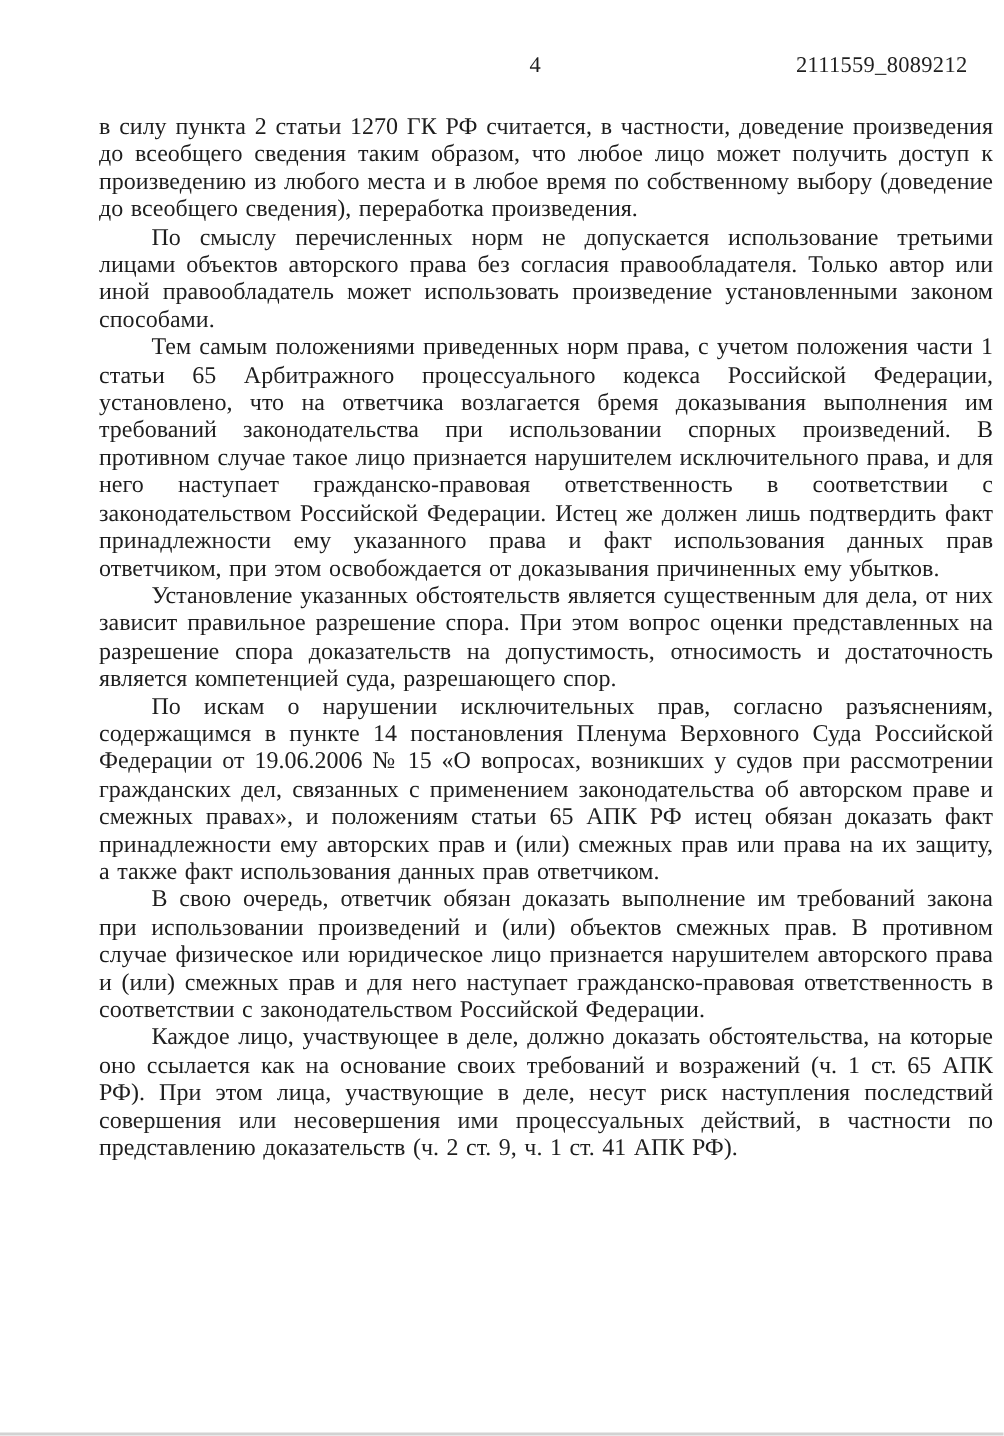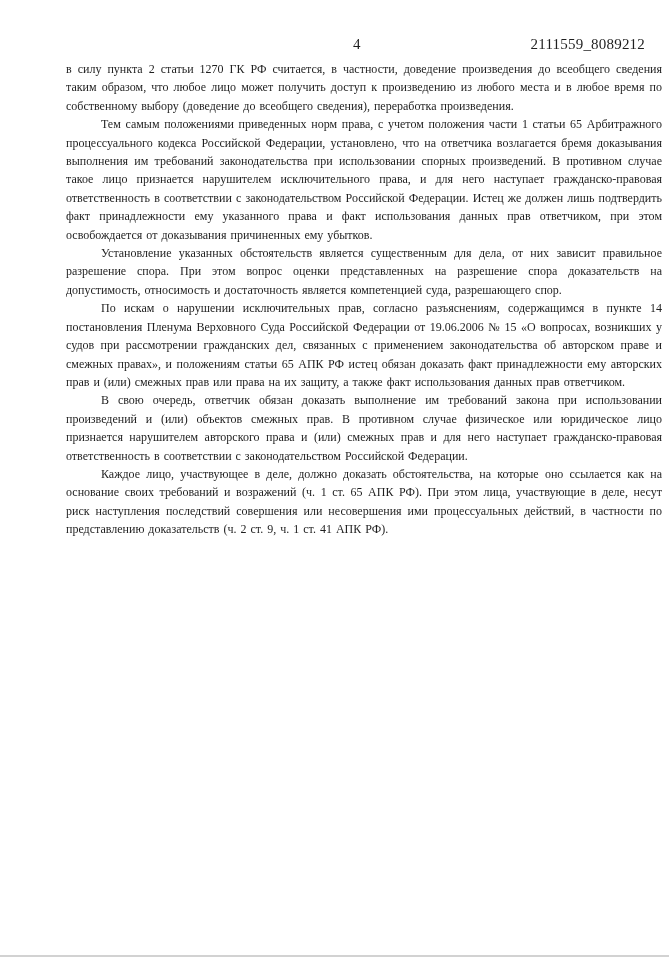--- a/index.html
+++ b/index.html
@@ -35,23 +35,23 @@
     top: 0;
   }
   .document-id {
     position: absolute;
     right: 16px;
     top: 0;
     letter-spacing: 0.2px;
     text-align: center;
   }
   .document-text {
-    margin: 6px 7px 0 66px;
+    margin: 22px 7px 0 66px;
     width: 596px;
-    font-size: 12px;
+    font-size: 16px;
     line-height: 18.4px;
     text-align: justify;
   }
   .document-text p {
     margin: 0;
     padding: 0;
     text-indent: 35px;
     word-spacing: 1px;
   }
   .document-text p:first-child {
@@ -69,20 +69,21 @@
 </head>
 <body>
 
 <div class="page">
   <div class="page-header">
     <span class="page-number">4</span>
     <span class="document-id">2111559_8089212</span>
   </div>
   <div class="document-text">
       <p>в силу пункта 2 статьи 1270 ГК РФ считается, в частности, доведение произведения до всеобщего сведения таким образом, что любое лицо может получить доступ к произведению из любого места и в любое время по собственному выбору (доведение до всеобщего сведения), переработка произведения.</p>
+      <p>По смыслу перечисленных норм не допускается использование третьими лицами объектов авторского права без согласия правообладателя. Только автор или иной правообладатель может использовать произведение установленными законом способами.</p>
       <p>Тем самым положениями приведенных норм права, с учетом положения части 1 статьи 65 Арбитражного процессуального кодекса Российской Федерации, установлено, что на ответчика возлагается бремя доказывания выполнения им требований законодательства при использовании спорных произведений. В противном случае такое лицо признается нарушителем исключительного права, и для него наступает гражданско-правовая ответственность в соответствии с законодательством Российской Федерации. Истец же должен лишь подтвердить факт принадлежности ему указанного права и факт использования данных прав ответчиком, при этом освобождается от доказывания причиненных ему убытков.</p>
       <p>Установление указанных обстоятельств является существенным для дела, от них зависит правильное разрешение спора. При этом вопрос оценки представленных на разрешение спора доказательств на допустимость, относимость и достаточность является компетенцией суда, разрешающего спор.</p>
       <p>По искам о нарушении исключительных прав, согласно разъяснениям, содержащимся в пункте 14 постановления Пленума Верховного Суда Российской Федерации от 19.06.2006 № 15 «О вопросах, возникших у судов при рассмотрении гражданских дел, связанных с применением законодательства об авторском праве и смежных правах», и положениям статьи 65 АПК РФ истец обязан доказать факт принадлежности ему авторских прав и (или) смежных прав или права на их защиту, а также факт использования данных прав ответчиком.</p>
       <p>В свою очередь, ответчик обязан доказать выполнение им требований закона при использовании произведений и (или) объектов смежных прав. В противном случае физическое или юридическое лицо признается нарушителем авторского права и (или) смежных прав и для него наступает гражданско-правовая ответственность в соответствии с законодательством Российской Федерации.</p>
       <p>Каждое лицо, участвующее в деле, должно доказать обстоятельства, на которые оно ссылается как на основание своих требований и возражений (ч. 1 ст. 65 АПК РФ). При этом лица, участвующие в деле, несут риск наступления последствий совершения или несовершения ими процессуальных действий, в частности по представлению доказательств (ч. 2 ст. 9, ч. 1 ст. 41 АПК РФ).</p>
     </div>
   <div class="window-bottom-edge"></div>
 </div>
 
 </body></html>

